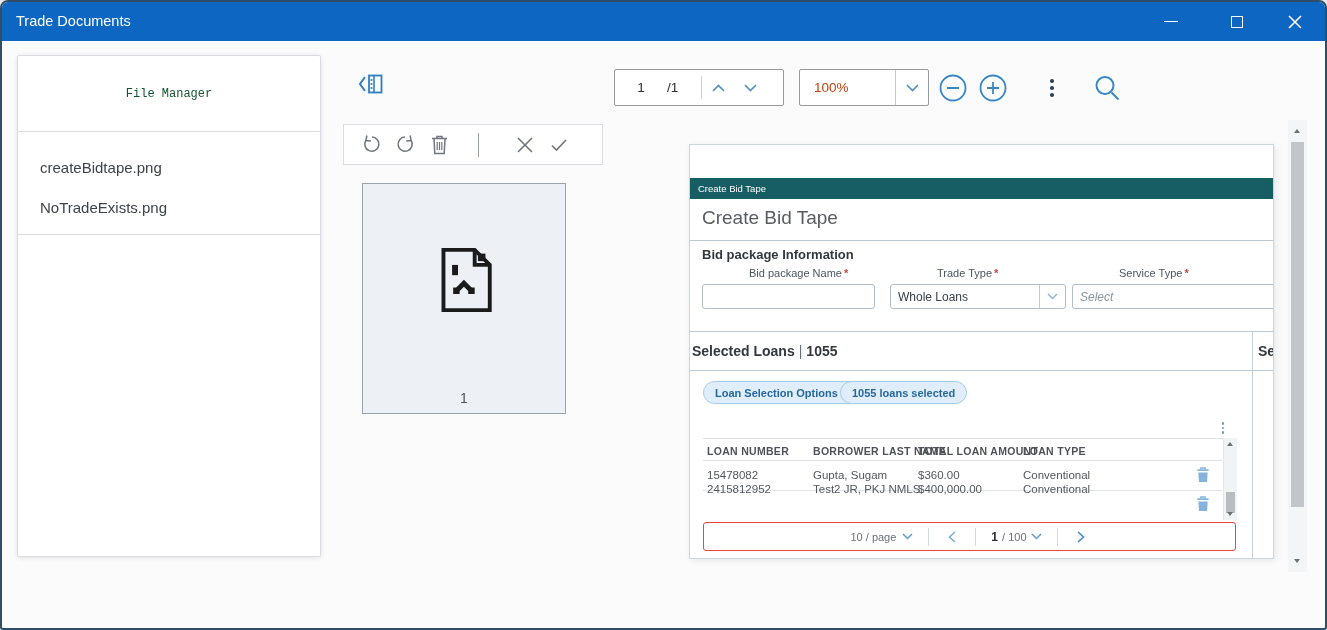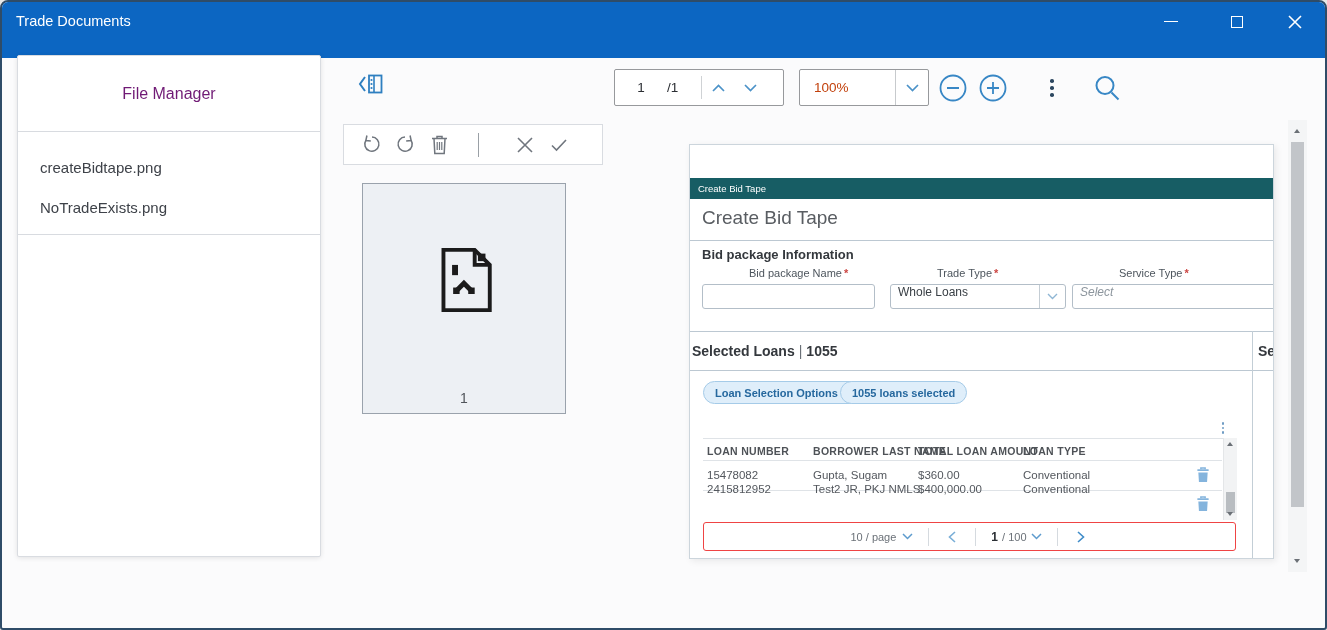--- a/index.html
+++ b/index.html
@@ -1,31 +1,31 @@
 <!DOCTYPE html>
 <html><head>
 <meta charset="utf-8">
 <style>
   html,body{margin:0;padding:0;background:#e8e8e8;font-family:"Liberation Sans",sans-serif;}
   *{box-sizing:border-box;}
   .abs{position:absolute;}
   #win{position:relative;width:1327px;height:630px;background:#fbfbfc;border:2px solid #2f4c68;
        border-radius:8px 8px 3px 3px;overflow:hidden;}
   
-  #titlebar{position:absolute;top:0;left:0;right:0;height:56px;background:#0c66c2;}
+  #titlebar{position:absolute;top:0;left:0;right:0;height:39px;background:#0c66c2;}
   #title-text{position:absolute;left:14px;top:0;line-height:39px;color:#fff;font-size:14.5px;}
   .win-ctl{position:absolute;top:3px;width:34px;height:33px;display:flex;align-items:center;justify-content:center;cursor:default;}
   #btn-min{left:1152px;} #btn-max{left:1218px;} #btn-close{left:1276px;}
   .min-glyph{width:14px;height:0;border-top:1.6px solid #fff;}
   .max-glyph{width:12px;height:12px;border:1.6px solid #fff;}
   
   #file-manager{position:absolute;left:15px;top:53px;width:304px;height:502px;background:#fff;
     border:1px solid #d9dce1;border-radius:2px;box-shadow:0 1px 5px rgba(0,0,0,.10);}
   #fm-head{height:76px;display:flex;align-items:center;justify-content:center;
-    border-bottom:1px solid #d8dbe0;font-size:16px;color:#701a75;}
+    border-bottom:1px solid #d8dbe0;font-size:12px;color:#14532d;font-family:Liberation Mono, monospace;}
   #fm-list{padding:16px 0 6px 0;border-bottom:1px solid #d8dbe0;}
   .fm-item{height:40px;line-height:40px;padding-left:22px;font-size:15px;color:#3e4249;cursor:pointer;}
   
   #collapse-btn{left:354px;top:68px;width:28px;height:28px;display:flex;align-items:center;justify-content:center;cursor:pointer;}
   .ctl-box{position:absolute;top:67px;height:37px;background:#fff;border:1px solid #97999c;border-radius:2px;
     display:flex;align-items:center;}
   #page-box{left:612px;width:170px;}
   #zoom-box{left:797px;width:130px;}
   .pb-num{width:52px;text-align:center;font-size:13.5px;color:#2b2e33;}
   .pb-total{width:34px;font-size:13.5px;color:#2b2e33;}
@@ -54,21 +54,21 @@
     font-size:9.5px;line-height:21px;padding-left:8px;}
   #doc-heading{position:absolute;top:62px;left:12px;font-size:19px;color:#595d62;}
   .hline{position:absolute;left:0;right:0;border-top:1px solid #bcc8d2;}
   #doc-div1{top:95px;}
   #bp-title{position:absolute;top:102px;left:12px;font-size:13px;font-weight:bold;color:#34383d;}
   .fld-label{position:absolute;top:122px;font-size:11px;color:#4d555d;padding-left:46px;}
   .req{color:#cb4440;font-weight:bold;margin-left:2px;}
   #f1-label{left:13px;} #f2-label{left:201px;} #f3-label{left:383px;}
   .fld-box{position:absolute;top:139px;height:25px;background:#fff;border:1px solid #b3bec8;border-radius:3px;}
   #f1-input{left:12px;width:173px;font-size:12px;padding:0 6px;color:#3a4046;outline:none;}
-  .sel{display:flex;align-items:flex-start;}
+  .sel{display:flex;align-items:center;}
   #f2-select{left:200px;width:176px;cursor:pointer;}
   #f3-select{left:382px;width:210px;cursor:pointer;}
   .sel-text{flex:1;padding-left:7px;font-size:12px;color:#3a4046;white-space:nowrap;overflow:hidden;}
   .sel-text.ph{font-style:italic;color:#8c959d;}
   .sel-chev{width:26px;height:100%;border-left:1px solid #c4cdd4;display:flex;align-items:center;justify-content:center;}
   #sl-topline{top:186px;} #sl-botline{top:225px;}
   #sl-title{position:absolute;top:198px;left:2px;font-size:14px;font-weight:bold;color:#34383d;}
   #sl-title .sep{font-weight:normal;color:#6a7077;padding:0 4px;}
   #col-divider{position:absolute;left:562px;top:186px;bottom:0;width:1px;background:#c3ced6;}
   #next-section{position:absolute;left:568px;top:198px;font-size:14px;font-weight:bold;color:#34383d;white-space:nowrap;}

